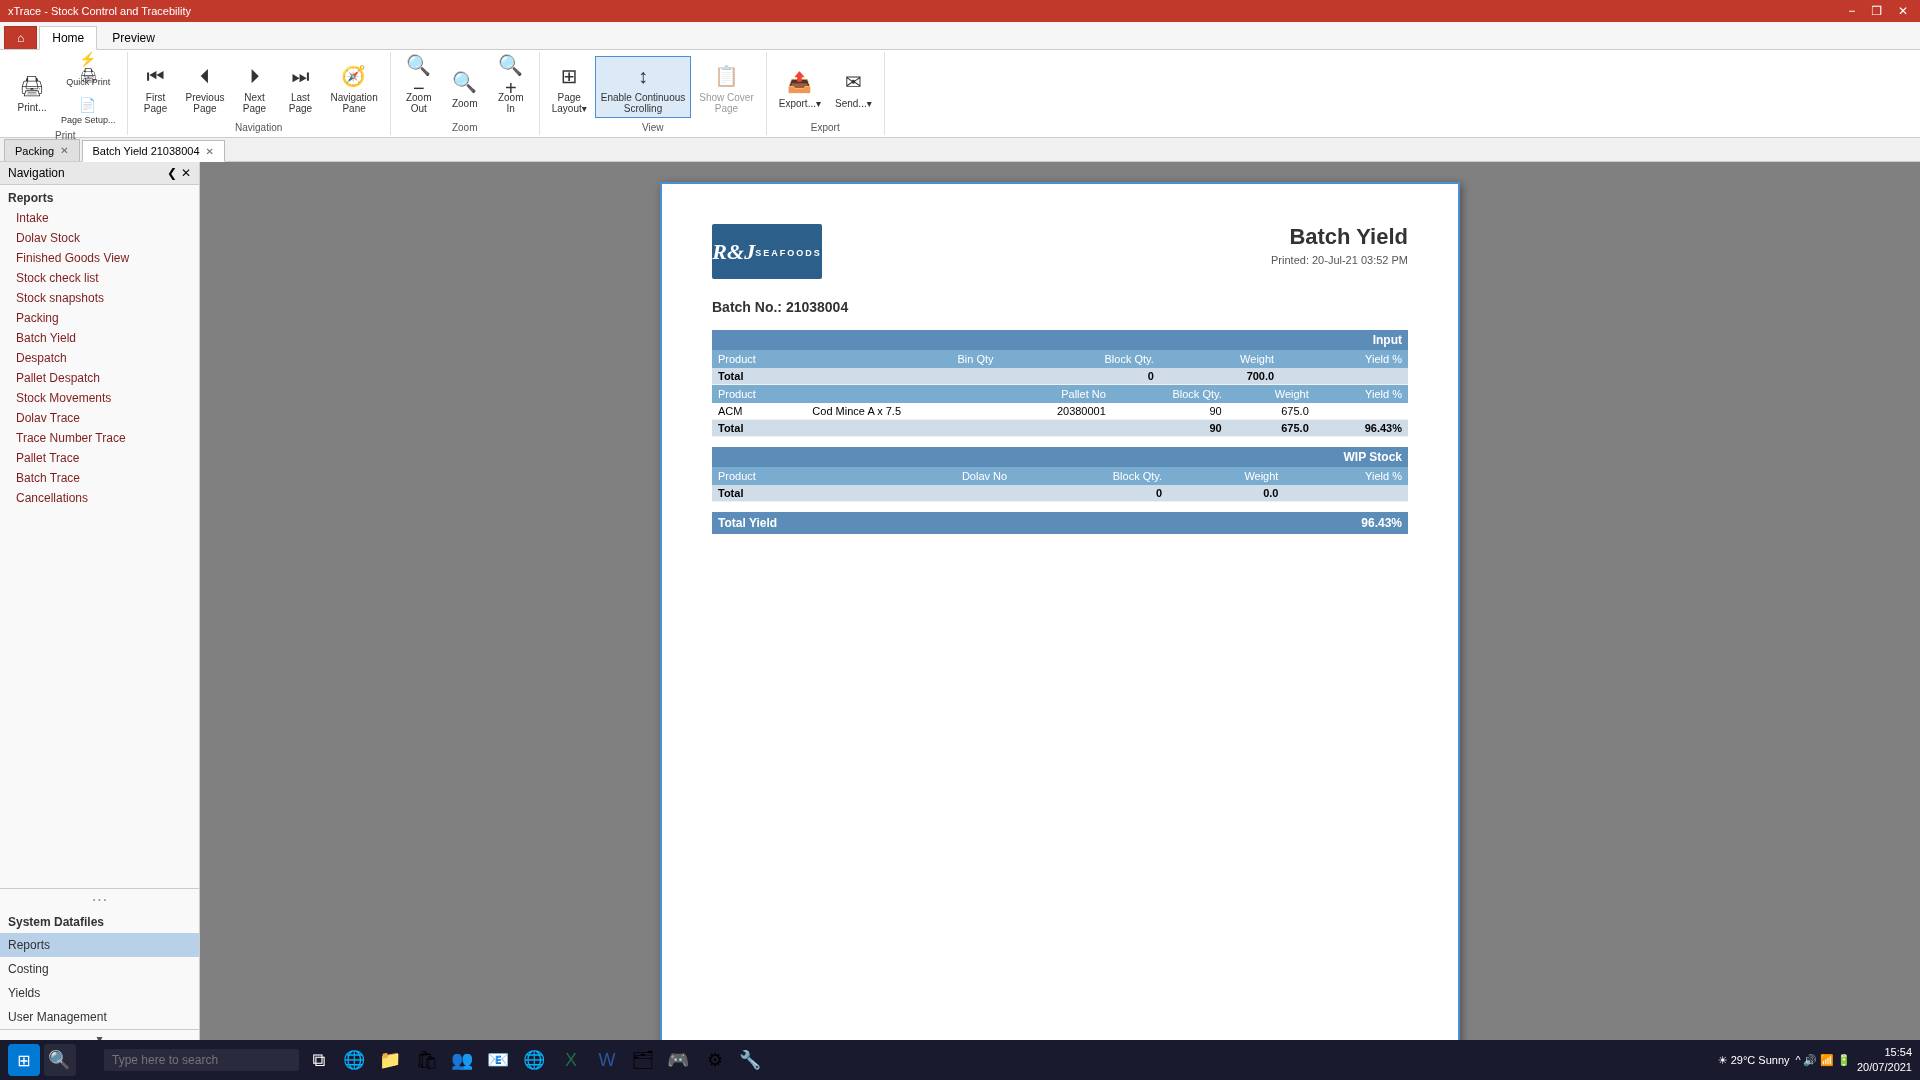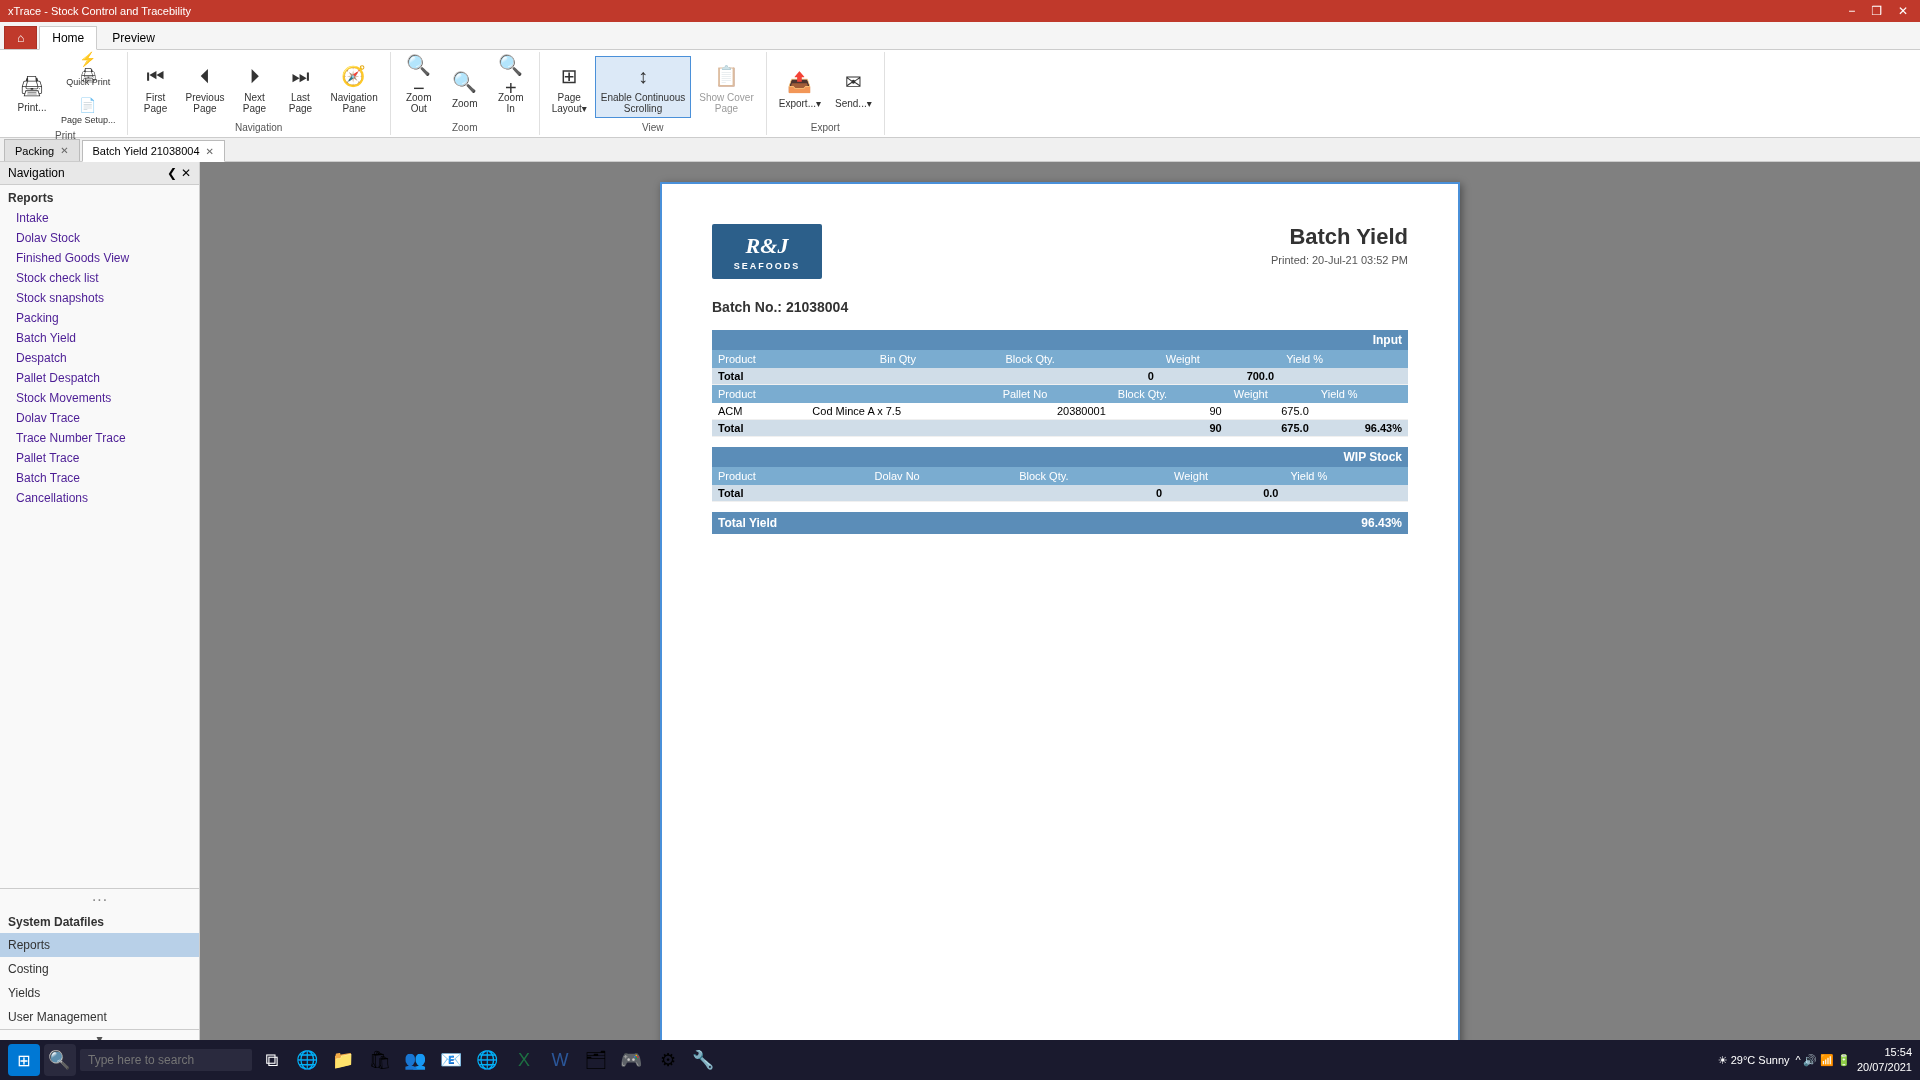--- a/index.html
+++ b/index.html
@@ -148,21 +148,21 @@
 
     .nav-section-label {
       font-size: 12px;
       font-weight: bold;
       color: #333;
       padding: 6px 8px 3px 8px;
     }
     .nav-item {
       padding: 3px 8px 3px 16px;
       font-size: 12px;
-      color: #4c1d95;
+      color: #7f1d1d;
       cursor: pointer;
     }
 
     .nav-bottom {
       margin-top: auto;
       border-top: 1px solid #ccc;
     }
     .nav-ellipsis { text-align: center; color: #888; font-size: 16px; padding: 2px; }
     .nav-bottom-section {
       padding: 4px 8px;
@@ -235,21 +235,20 @@
       display: flex;
       justify-content: space-between;
       align-items: flex-start;
       margin-bottom: 20px;
     }
     .report-logo {
       width: 110px;
       height: 55px;
       background: #2c5f8a;
       display: flex;
-      flex-direction: column;
       align-items: center;
       justify-content: center;
       color: white;
       font-weight: bold;
       font-size: 16px;
       border-radius: 2px;
     }
     .report-logo-sub {
       font-size: 9px;
       letter-spacing: 2px;
@@ -275,21 +274,21 @@
       border-collapse: collapse;
       font-size: 11px;
     }
     .report-table th {
       background: #7aacd0;
       color: white;
       padding: 3px 6px;
       text-align: left;
       font-weight: normal;
     }
-    .report-table th.right { text-align: left; }
+    .report-table th.right { text-align: right; }
     .report-table td {
       padding: 2px 6px;
       border-bottom: 1px solid #f0f0f0;
     }
     .report-table td.right { text-align: right; }
     .report-table tr.total-row td {
       background: #d0dde8;
       font-weight: bold;
     }
     .total-yield-row {
@@ -641,21 +640,21 @@
       <input type="range" min="10" max="200" value="100" style="width: 80px;">
       <button style="background:none;border:none;cursor:pointer;">+</button>
     </div>
   </div>
 </div>
 
 <div class="taskbar">
   <div class="taskbar-left">
     <div class="taskbar-icon" style="background:#0078d4;color:white;font-size:16px;">⊞</div>
     <div class="taskbar-icon" style="background:#2a2a3e;">🔍</div>
-    <input type="text" placeholder="Type here to search" style="background: rgb(42, 42, 62); border: none; color: white; padding: 4px 8px; border-radius: 2px; width: 172px; font-size: 12px;">
+    <input type="text" placeholder="Type here to search" style="background: rgb(42, 42, 62); border: none; color: white; padding: 4px 8px; border-radius: 2px; width: 195px; font-size: 12px; margin-left: 24px;">
     <div class="taskbar-icon" style="color:white;">⧉</div>
     <div class="taskbar-icon">🌐</div>
     <div class="taskbar-icon">📁</div>
     <div class="taskbar-icon">🛍</div>
     <div class="taskbar-icon" style="color:#6264a7;">👥</div>
     <div class="taskbar-icon">📧</div>
     <div class="taskbar-icon">🌐</div>
     <div class="taskbar-icon" style="color:#1d6f42;">X</div>
     <div class="taskbar-icon" style="color:#2b579a;">W</div>
     <div class="taskbar-icon">🗂</div>

